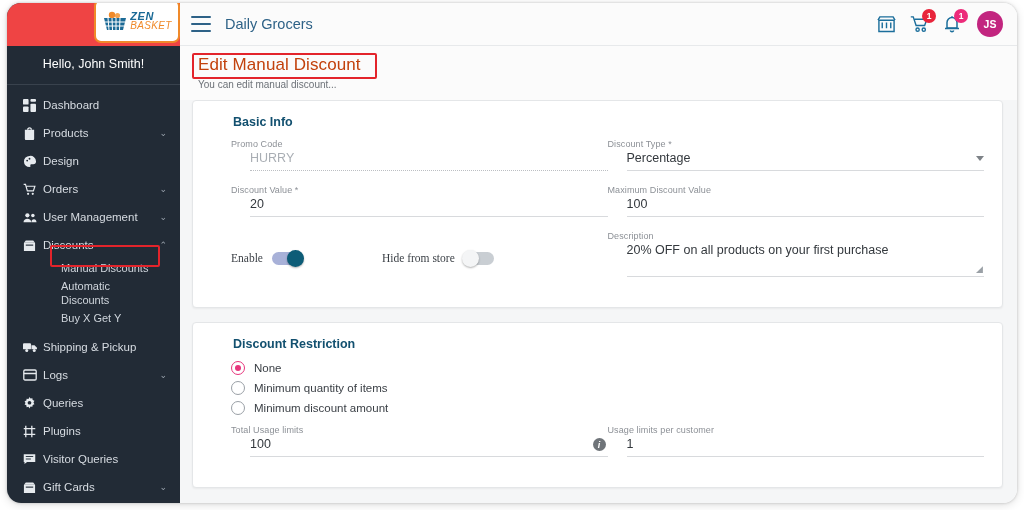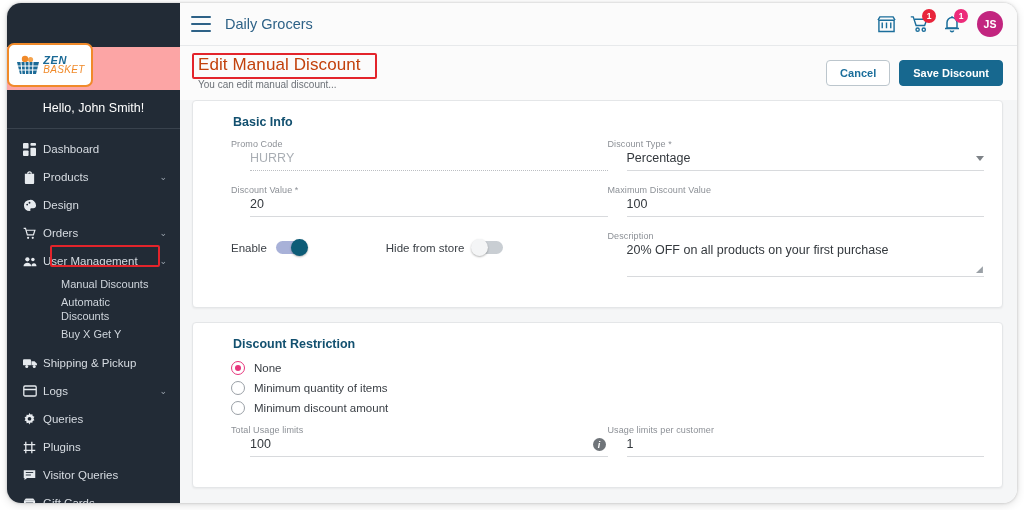--- a/index.html
+++ b/index.html
@@ -21,24 +21,23 @@
 
   
   #sidebar {
     width: 173px; flex: 0 0 173px;
     background: #222b36;
     color: #dfe3e8;
     position: relative;
     overflow: hidden;
   }
   #logo-wrap {
-    height: 43px; background: #fca5a5;
-    display: flex; align-items: center; justify-content: flex-start;
+    height: 43px; background: #ef4444;
+    display: flex; align-items: center; justify-content: flex-end;
     position: relative;
-    margin-top: 44px;
   }
   #logo-card {
     width: 86px; height: 44px; margin-top: -8px;
     background: #ffffff; border: 2px solid #f08a2a;
     border-radius: 7px;
     display: flex; align-items: center; justify-content: center;
     gap: 2px;
   }
   .logo-basket { width: 26px; height: 22px; position: relative; }
   .logo-txt { line-height: .95; }
@@ -136,21 +135,21 @@
   .caret { width:0;height:0;border-left:4px solid transparent;border-right:4px solid transparent;border-top:5px solid #7d8287; }
   .info-dot {
     position: absolute; right: 2px; bottom: 5px;
     width: 13px; height: 13px; border-radius: 50%; background: #6f7479;
     color: #fff; font-size: 9px; font-style: italic; font-weight: bold;
     display: flex; align-items: center; justify-content: center; cursor: pointer;
   }
   .textarea-field .field-value { min-height: 34px; padding-bottom: 14px; }
   .resize-grip { position: absolute; right: 1px; bottom: 2px; font-size: 9px; color: #9aa0a6; }
 
-  .toggle-row { display: flex; align-items: center; margin-top: 8px; }
+  .toggle-row { display: flex; margin-top: 19px; font-family: Liberation Serif, serif; }
   .toggle-label { font-size: 11.5px; color: #3a3f45; margin-right: 9px; }
   .switch { width: 30px; height: 13px; border-radius: 7px; position: relative; cursor: pointer; }
   .switch.on { background: #a8b1d8; }
   .switch.off { background: #c9ced3; }
   .knob { position: absolute; top: -2px; width: 17px; height: 17px; border-radius: 50%; box-shadow: 0 1px 2px rgba(0,0,0,.3); }
   .switch.on .knob { right: -2px; background: #0d5c77; }
   .switch.off .knob { left: -2px; background: #f4f5f6; }
 
   .radio-row { display: flex; align-items: center; margin-bottom: 6px; padding-left: 22px; cursor: pointer; }
   .radio { width: 14px; height: 14px; border-radius: 50%; border: 1.6px solid #9aa0a6; position: relative; flex:0 0 14px; }
@@ -250,20 +249,31 @@
                 <circle cx="5" cy="4" r="2.4"></circle>
                 <circle cx="11.3" cy="4.3" r="2"></circle>
                 <path d="M0.6 12c0-2.6 2-4 4.4-4s4.4 1.4 4.4 4z"></path>
                 <path d="M9.6 12c0-2.2 1.2-3.4 3-3.4 1.6 0 2.8 1.1 2.8 3.4z"></path>
               </svg>
         </span>
         <span class="lbl">User Management</span>
         <span class="chev">⌄</span>
       </div>
 
+      <div class="nav-item">
+        <span class="ico">
+          <svg width="13" height="13" viewBox="0 0 14 14" fill="#e6eaee">
+                <path d="M1 4h12v9H1z"></path>
+                <path d="M1 4 L3 1.5 h8 L13 4" fill="#e6eaee"></path>
+                <rect x="3" y="6" width="8" height="1.2" fill="#222b36"></rect>
+              </svg>
+        </span>
+        <span class="lbl">Discounts</span>
+        <span class="chev">⌃</span>
+      </div>
 
       <div class="sub-item">Manual Discounts</div>
       <div class="sub-item two-line" style="width:95px;">Automatic Discounts</div>
       <div class="sub-item">Buy X Get Y</div>
 
       <div style="height:6px;"></div>
 
       <div class="nav-item">
         <span class="ico">
           <svg width="15" height="12" viewBox="0 0 16 12" fill="#e6eaee">
@@ -385,24 +395,20 @@
       <div id="avatar">JS</div>
     </div>
 
     <div id="pagehead">
       <div id="title-block">
         <div id="page-title">Edit Manual Discount</div>
         <div id="title-hl"></div>
         <div id="page-sub">You can edit manual discount...</div>
       </div>
       <div id="head-spacer"></div>
-      <div id="head-actions">
-        <button class="btn btn-outline">Cancel</button>
-        <button class="btn btn-primary">Save Discount</button>
-      </div>
     </div>
 
     <div id="content">
 
       <div class="card">
         <div class="card-title">Basic Info</div>
 
         <div class="row">
           <div class="col" style="padding-left:22px;">
             <div class="field">

